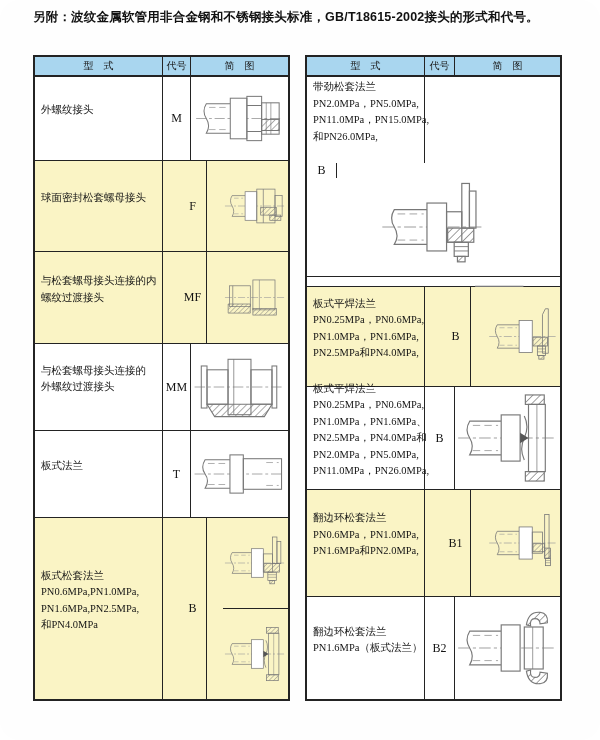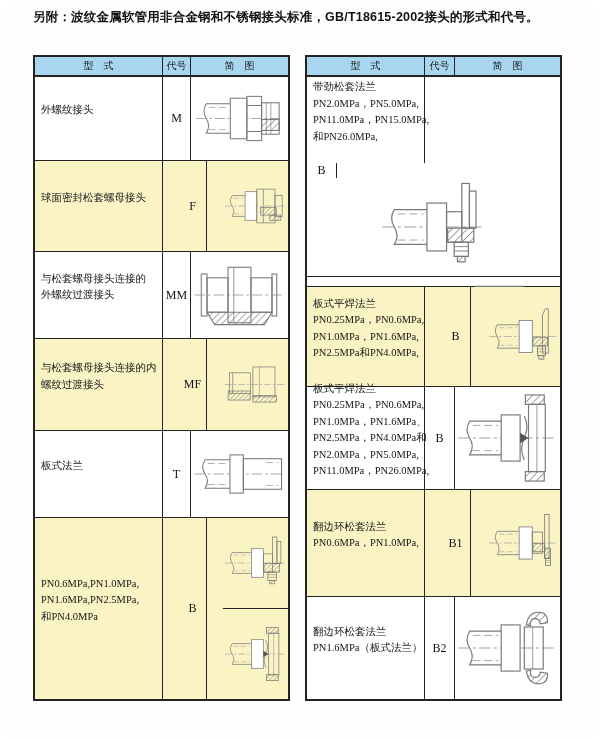--- a/index.html
+++ b/index.html
@@ -106,20 +106,47 @@
                 <rect x="52" y="19" width="28" height="52"></rect>
                 <line x1="62" y1="19" x2="62" y2="71"></line>
                 <rect x="80" y="29" width="11" height="32"></rect>
                 <rect x="58" y="47" width="24" height="12" fill="url(#hp2)"></rect>
                 <rect x="72" y="59" width="17" height="8" fill="url(#hp2)"></rect>
               </g>
             </svg>
           </div>
         </div>
       </div>
+      <div class="row bg-yellow" style="height: 92px;">
+        <div class="cell c-type body-cell">
+          <div class="type-line">与松套螺母接头连接的内</div>
+          <div class="type-line">螺纹过渡接头</div>
+        </div>
+        <div class="cell c-code body-cell">MF</div>
+        <div class="cell c-diag">
+          <div class="diag-sub">
+            <svg viewBox="0 0 100 90" preserveAspectRatio="xMidYMid meet">
+              <g fill="none" stroke="#787878" stroke-width="1.1">
+                <defs>
+                  <pattern id="hp4" width="5" height="5" patternUnits="userSpaceOnUse" patternTransform="rotate(45)">
+                    <line x1="0" y1="0" x2="0" y2="5" stroke="#787878" stroke-width="1.3"></line>
+                  </pattern>
+                </defs>
+                <line x1="3" y1="45" x2="97" y2="45" stroke="#9a9a9a" stroke-width="0.9" stroke-dasharray="11 3 3 3"></line>
+                <rect x="10" y="27" width="32" height="32"></rect>
+                <line x1="15" y1="27" x2="15" y2="59"></line>
+                <rect x="46" y="18" width="34" height="46"></rect>
+                <line x1="56" y1="18" x2="56" y2="64" stroke-width="0.8"></line>
+                <path d="M8,55 h34 v14 h-34 z" fill="url(#hp4)"></path>
+                <rect x="46" y="62" width="36" height="10" fill="url(#hp4)"></rect>
+              </g>
+            </svg>
+          </div>
+        </div>
+      </div>
       <div class="row" style="height: 87px;">
         <div class="cell c-type body-cell">
           <div class="type-line">与松套螺母接头连接的</div>
           <div class="type-line">外螺纹过渡接头</div>
         </div>
         <div class="cell c-code body-cell">MM</div>
         <div class="cell c-diag">
           <div class="diag-sub">
             <svg viewBox="0 0 100 90" preserveAspectRatio="xMidYMid meet">
               <g fill="none" stroke="#787878" stroke-width="1.1">
@@ -134,47 +161,20 @@
                 <rect x="38" y="16" width="24" height="58"></rect>
                 <line x1="44" y1="16" x2="44" y2="74" stroke-width="0.8"></line>
                 <rect x="62" y="27" width="22" height="36"></rect>
                 <rect x="84" y="23" width="5" height="44"></rect>
                 <path d="M16,63 H84 L76,76 H24 Z" fill="url(#hp3)"></path>
               </g>
             </svg>
           </div>
         </div>
       </div>
-      <div class="row bg-yellow" style="height: 92px;">
-        <div class="cell c-type body-cell">
-          <div class="type-line">与松套螺母接头连接的内</div>
-          <div class="type-line">螺纹过渡接头</div>
-        </div>
-        <div class="cell c-code body-cell">MF</div>
-        <div class="cell c-diag">
-          <div class="diag-sub">
-            <svg viewBox="0 0 100 90" preserveAspectRatio="xMidYMid meet">
-              <g fill="none" stroke="#787878" stroke-width="1.1">
-                <defs>
-                  <pattern id="hp4" width="5" height="5" patternUnits="userSpaceOnUse" patternTransform="rotate(45)">
-                    <line x1="0" y1="0" x2="0" y2="5" stroke="#787878" stroke-width="1.3"></line>
-                  </pattern>
-                </defs>
-                <line x1="3" y1="45" x2="97" y2="45" stroke="#9a9a9a" stroke-width="0.9" stroke-dasharray="11 3 3 3"></line>
-                <rect x="10" y="27" width="32" height="32"></rect>
-                <line x1="15" y1="27" x2="15" y2="59"></line>
-                <rect x="46" y="18" width="34" height="46"></rect>
-                <line x1="56" y1="18" x2="56" y2="64" stroke-width="0.8"></line>
-                <path d="M8,55 h34 v14 h-34 z" fill="url(#hp4)"></path>
-                <rect x="46" y="62" width="36" height="10" fill="url(#hp4)"></rect>
-              </g>
-            </svg>
-          </div>
-        </div>
-      </div>
       <div class="row" style="height: 87px;">
         <div class="cell c-type body-cell">
           <div class="type-line">板式法兰</div>
         </div>
         <div class="cell c-code body-cell">T</div>
         <div class="cell c-diag">
           <div class="diag-sub">
             <svg viewBox="0 0 100 90" preserveAspectRatio="xMidYMid meet">
               <g fill="none" stroke="#787878" stroke-width="1.1">
                 <defs>
@@ -190,20 +190,21 @@
                 <rect x="54" y="29" width="40" height="32"></rect>
                 <line x1="78" y1="33" x2="91" y2="33" stroke="#999" stroke-width="0.8" stroke-dasharray="7 4"></line>
                 <line x1="78" y1="57" x2="91" y2="57" stroke="#999" stroke-width="0.8" stroke-dasharray="7 4"></line>
               </g>
             </svg>
           </div>
         </div>
       </div>
       <div class="row bg-yellow" style="height: 181px;">
         <div class="cell c-type body-cell">
+          <div class="type-line">板式松套法兰</div>
           <div class="type-line">PN0.6MPa,PN1.0MPa,</div>
           <div class="type-line">PN1.6MPa,PN2.5MPa,</div>
           <div class="type-line">和PN4.0MPa</div>
         </div>
         <div class="cell c-code body-cell">B</div>
         <div class="cell c-diag">
           <div class="diag-sub" style="flex: 0 0 91px;">
             <svg viewBox="0 0 100 90" preserveAspectRatio="xMidYMid meet">
               <g fill="none" stroke="#787878" stroke-width="1.1">
                 <defs>
@@ -377,20 +378,21 @@
                 <path d="M62,40 l8,5 h-8 z M62,50 l8,-5 h-8 z" fill="#555" stroke="none"></path>
               </g>
             </svg>
           </div>
         </div>
       </div>
       <div class="row bg-yellow" style="height: 107px;">
         <div class="cell c-type body-cell">
           <div class="type-line">翻边环松套法兰</div>
           <div class="type-line">PN0.6MPa，PN1.0MPa,</div>
+          <div class="type-line">PN1.6MPa和PN2.0MPa,</div>
         </div>
         <div class="cell c-code body-cell">B1</div>
         <div class="cell c-diag">
           <div class="diag-sub">
             <svg viewBox="0 0 100 90" preserveAspectRatio="xMidYMid meet">
               <g fill="none" stroke="#787878" stroke-width="1.1">
                 <defs>
                   <pattern id="hp12" width="5" height="5" patternUnits="userSpaceOnUse" patternTransform="rotate(45)">
                     <line x1="0" y1="0" x2="0" y2="5" stroke="#787878" stroke-width="1.3"></line>
                   </pattern>

